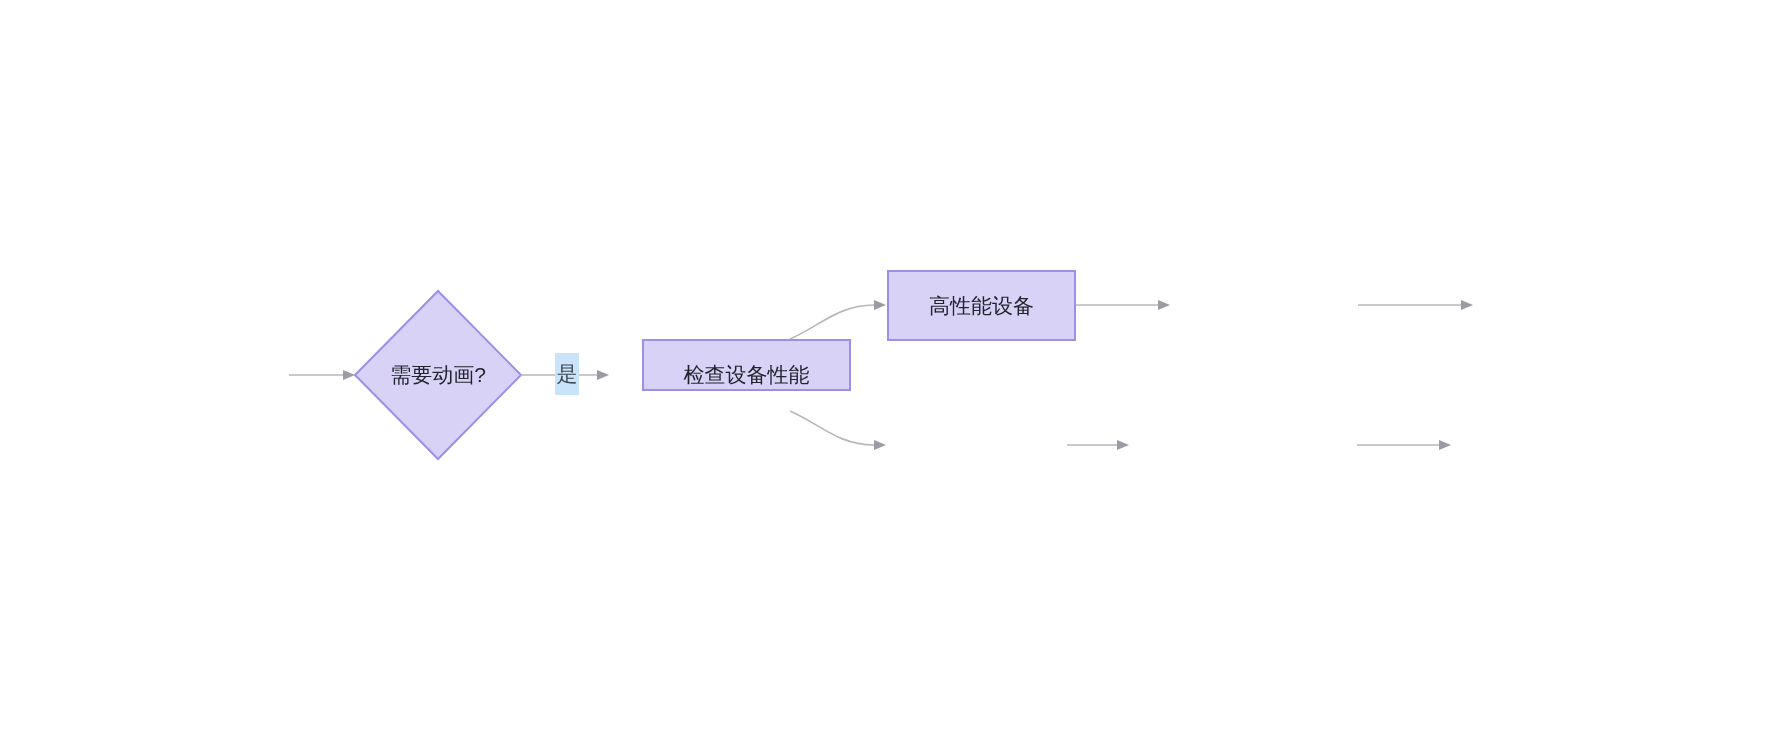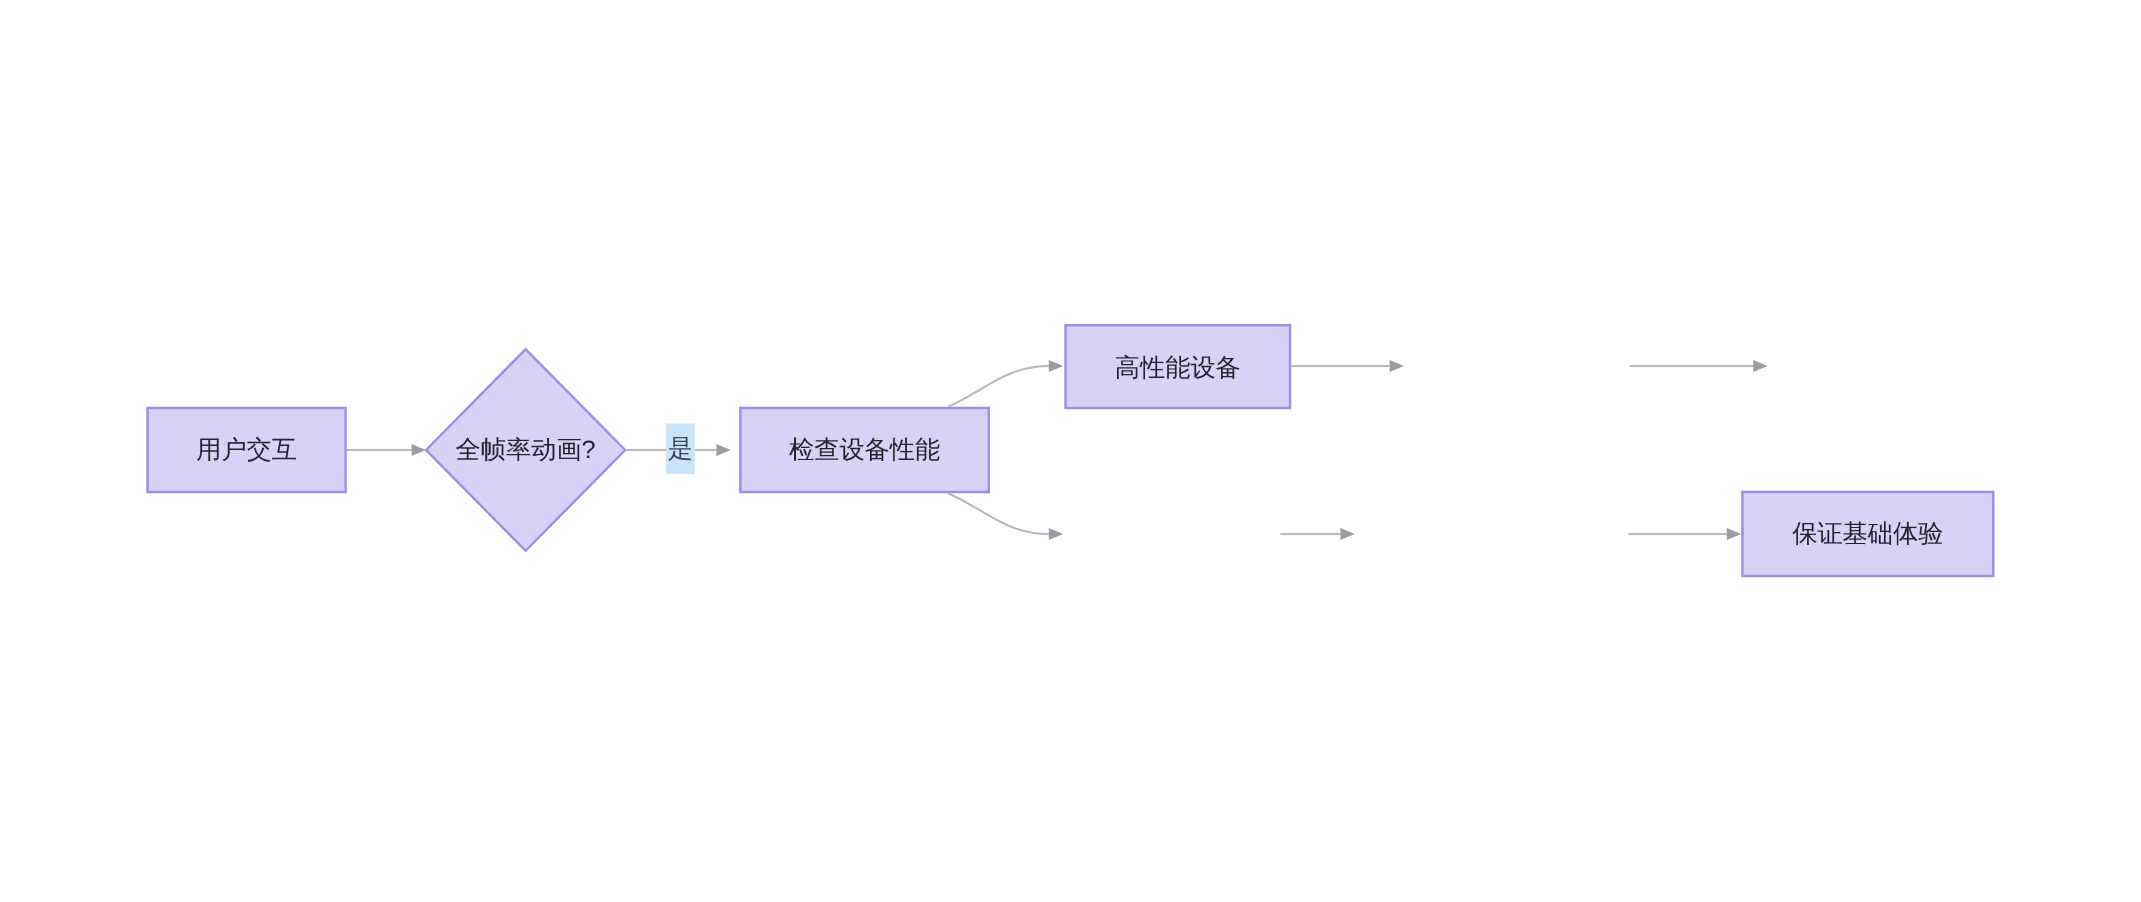--- a/index.html
+++ b/index.html
@@ -102,37 +102,31 @@
     <path class="edge" d="M1358 305 L1461 305"></path>
     <polygon class="head" points="1461,300 1473,305 1461,310"></polygon>
 
     <path class="edge" d="M1067 445 L1117 445"></path>
     <polygon class="head" points="1117,440 1129,445 1117,450"></polygon>
 
     <path class="edge" d="M1357 445 L1439 445"></path>
     <polygon class="head" points="1439,440 1451,445 1439,450"></polygon>
   </svg>
 
-  <div class="node" style="left:122px;top:339px;width:167px;height:72px;">
-    <span>用户交互</span>
-  </div>
 
-  <span class="diamond-label">全帧率动画?</span>
+  <span class="diamond-label">需要动画?</span>
 
-  <div class="node" style="left:616px;top:339px;width:209px;height:72px;">
+  <div class="node" style="left:642px;top:339px;width:209px;height:52px;align-items:flex-end;">
     <span>检查设备性能</span>
   </div>
 
   <div class="node" style="left:887px;top:270px;width:189px;height:71px;">
     <span>高性能设备</span>
   </div>
 
 
 
 
 
-  <div class="node" style="left:1451px;top:409px;width:211px;height:72px;">
-    <span>保证基础体验</span>
-  </div>
 
   <div class="edge-label">是</div>
 
 </div>
 
 </body></html>

